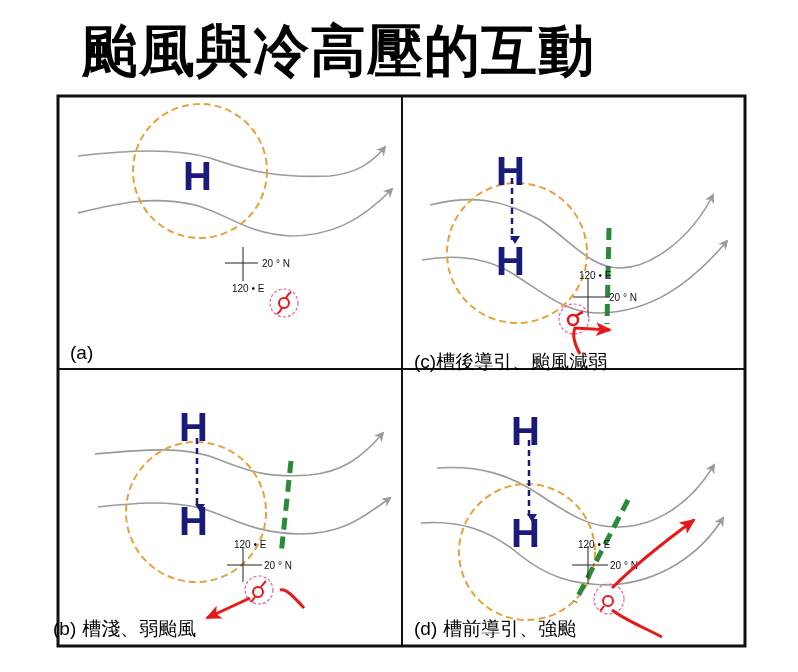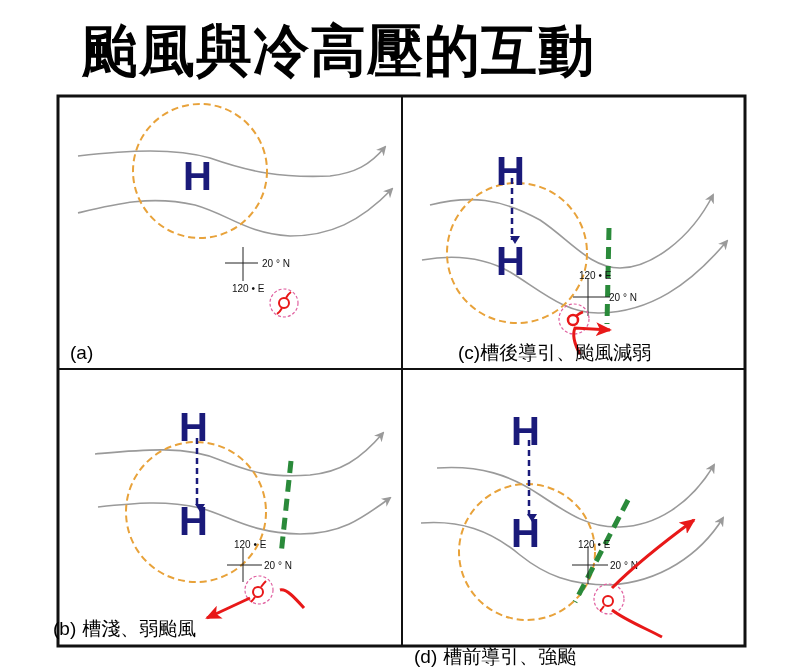--- a/index.html
+++ b/index.html
@@ -119,21 +119,21 @@
       <path d="M604,606 C602,609 600,611 600,611" fill="none" stroke="#e81818" stroke-width="2"></path>
     </g>
     <path d="M662,637 C645,628 625,620 612,610" fill="none" stroke="#e81818" stroke-width="3"></path>
     <path d="M612,588 C630,570 660,545 694,520" fill="none" stroke="#e81818" stroke-width="3" marker-end="url(#redArrow)"></path>
   </g>
 </svg>
 
 <div class="panel-label" style="left:70px; top:341px;">
   <span class="letter">(a)</span><span class="desc"></span>
 </div>
-<div class="panel-label" style="left:414px; top:341px;margin-left:44px;">
+<div class="panel-label" style="left:414px; top:350px;">
   <span class="letter">(c)</span><span class="desc">槽後導引、颱風減弱</span>
 </div>
 <div class="panel-label" style="left:53px; top:617px;">
   <span class="letter">(b)</span><span class="desc"> 槽淺、弱颱風</span>
 </div>
-<div class="panel-label" style="left:414px; top:617px;margin-top:28px;">
+<div class="panel-label" style="left:414px; top:617px;">
   <span class="letter">(d)</span><span class="desc"> 槽前導引、強颱</span>
 </div>
 
 </body></html>

